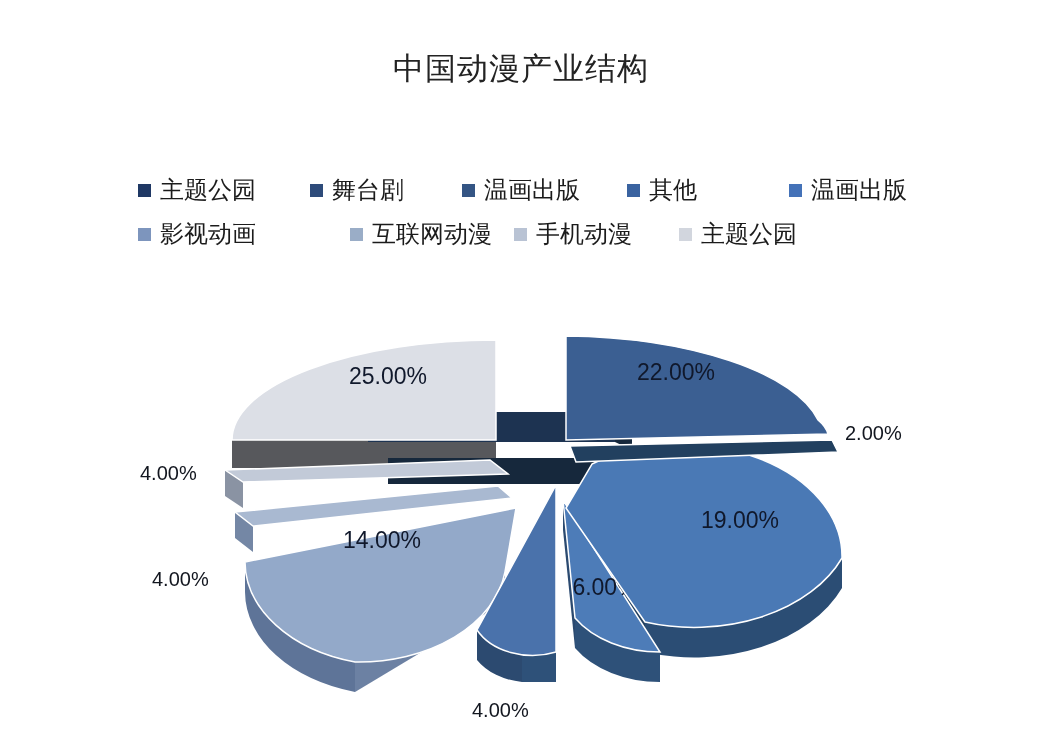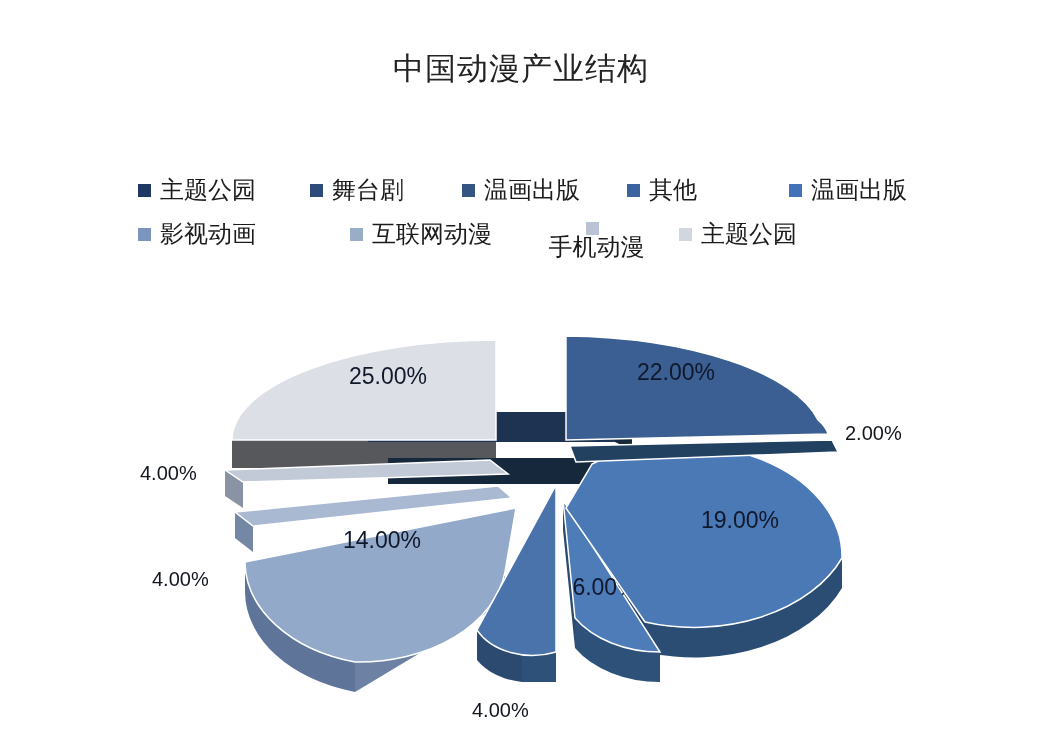--- a/index.html
+++ b/index.html
@@ -114,21 +114,21 @@
 
     <div class="legend-row">
       <div class="legend-item" style="width:172px;">
         <span class="legend-swatch" style="background:#7d95bd;"></span>
         <span class="legend-label">影视动画</span>
       </div>
       <div class="legend-item" style="width:164px;margin-left:40px;">
         <span class="legend-swatch" style="background:#9aadc7;"></span>
         <span class="legend-label">互联网动漫</span>
       </div>
-      <div class="legend-item" style="width:165px;flex-direction:column;">
+      <div class="legend-item" style="width:165px;">
         <span class="legend-swatch" style="background:#b9c3d4;"></span>
         <span class="legend-label">手机动漫</span>
       </div>
       <div class="legend-item">
         <span class="legend-swatch" style="background:#d2d6de;"></span>
         <span class="legend-label">主题公园</span>
       </div>
     </div>
 
   </div>

